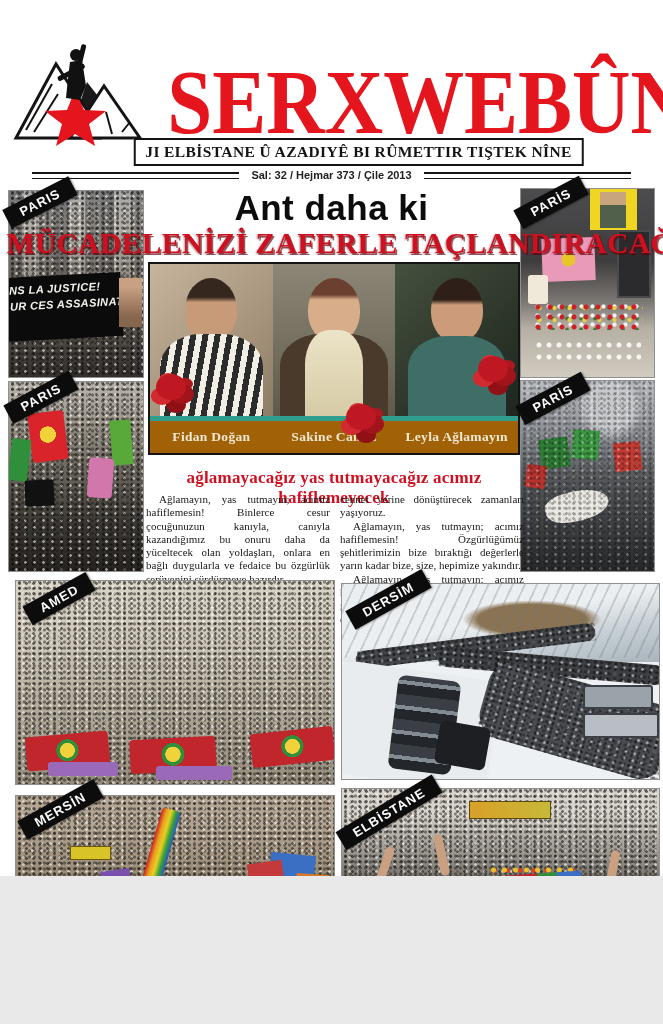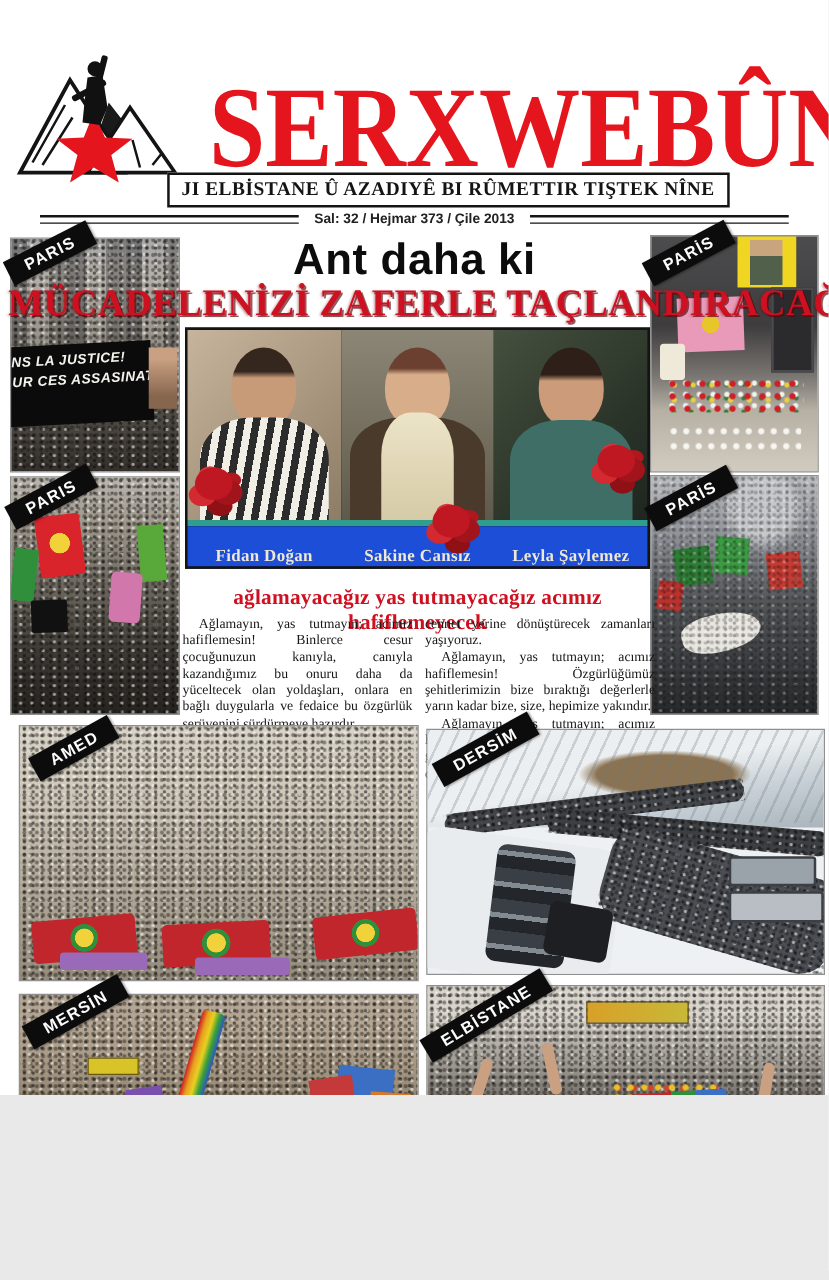--- a/index.html
+++ b/index.html
@@ -99,22 +99,22 @@
   .head.a{background:linear-gradient(180deg,#35261e 0 30%,#c79a78 38% 100%);}
   .head.b{background:linear-gradient(180deg,#6b4030 0 26%,#d8ae8a 34% 100%);}
   .head.c{background:linear-gradient(180deg,#2e1f18 0 34%,#cc9c7a 42% 100%);}
   .body-a{position:absolute;left:8%;right:8%;top:70px;bottom:0;border-radius:40% 40% 0 0;
       background:repeating-linear-gradient(100deg,#f1eee6 0 6px,#2c2c2c 6px 12px);}
   .body-b{position:absolute;left:6%;right:6%;top:70px;bottom:0;border-radius:38% 38% 0 0;background:#4a3a2c;}
   .scarf-b{position:absolute;left:26%;width:48%;top:66px;bottom:0;border-radius:40% 40% 0 0;
       background:linear-gradient(180deg,#ece4c8,#d6cba6);}
   .body-c{position:absolute;left:10%;right:10%;top:72px;bottom:0;border-radius:40% 40% 0 0;background:#3e6e66;}
   .stripe-teal{position:absolute;left:0;right:0;top:152px;height:5px;background:#2f9e8c;}
-  .nameband{position:absolute;left:0;right:0;top:157px;bottom:0;background:#1d4ed8;
-      display:flex;align-items:flex-end;}
+  .nameband{position:absolute;left:0;right:0;top:157px;bottom:0;background:#a16207;
+      display:flex;align-items:center;}
   .nameband span{flex:1;text-align:center;color:#efe8d2;font-weight:bold;font-size:13.5px;
       font-family:"Liberation Serif",serif;letter-spacing:.3px;}
   .carn{position:absolute;width:30px;height:26px;border-radius:50%;background:#c01822;z-index:5;
       box-shadow:11px 7px 0 -3px #a2141c,-9px 9px 0 -4px #d22a30,5px 18px 0 -5px #8f1015,
                  -3px -7px 0 -6px #d8343a,14px -3px 0 -7px #b01820;}
 
   
   .subhead{position:absolute;left:146px;top:468px;width:376px;text-align:center;
       font-family:"Liberation Serif",serif;font-weight:bold;font-size:17px;color:#cf1020;letter-spacing:.2px;}
   .article{position:absolute;left:146px;top:493px;width:378px;display:flex;gap:10px;
@@ -270,21 +270,21 @@
       </div>
       <div class="port c">
         <div class="head c"></div>
           <div class="body-c"></div>
       </div>
     </div>
     <div class="stripe-teal"></div>
     <div class="nameband">
       <span>Fidan Doğan</span>
       <span>Sakine Cansız</span>
-      <span>Leyla Şaylemez</span>
+      <span>Leyla Ağlamayın</span>
     </div>
     <div class="carn" style="left:6px;top:110px;"></div>
     <div class="carn" style="left:196px;top:140px;"></div>
     <div class="carn" style="right:10px;top:92px;"></div>
   </div>
 
   <div class="subhead">ağlamayacağız yas tutmayacağız acımız hafiflemeyecek</div>
   <div class="article">
     <div class="col">
       <p>Ağlamayın, yas tutmayın; acımız hafiflemesin! Binlerce cesur çocuğunuzun kanıyla, canıyla kazandığımız bu onuru daha da yüceltecek olan yoldaşları, onlara en bağlı duygularla ve fedaice bu özgürlük serüvenini sürdürmeye hazırdır.</p>

